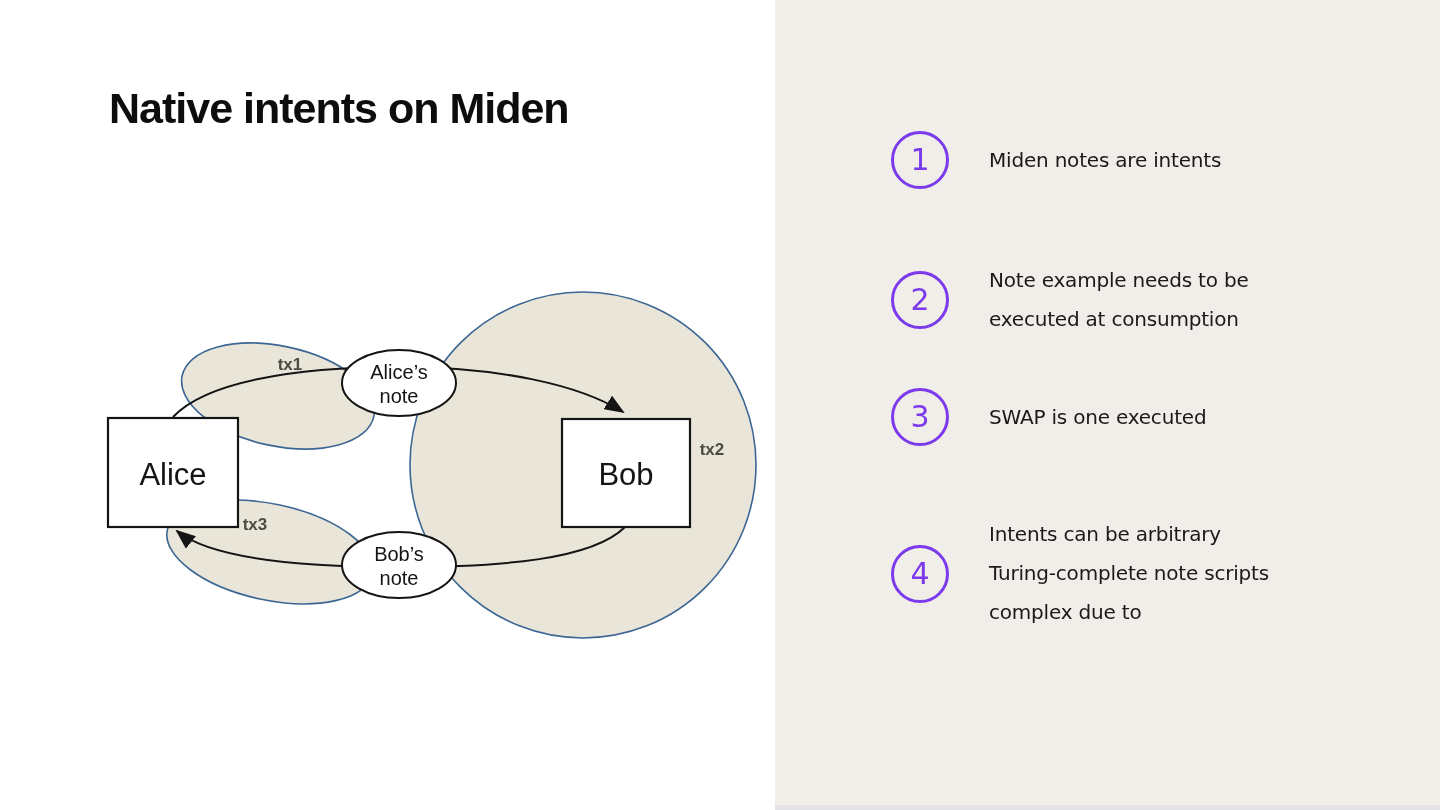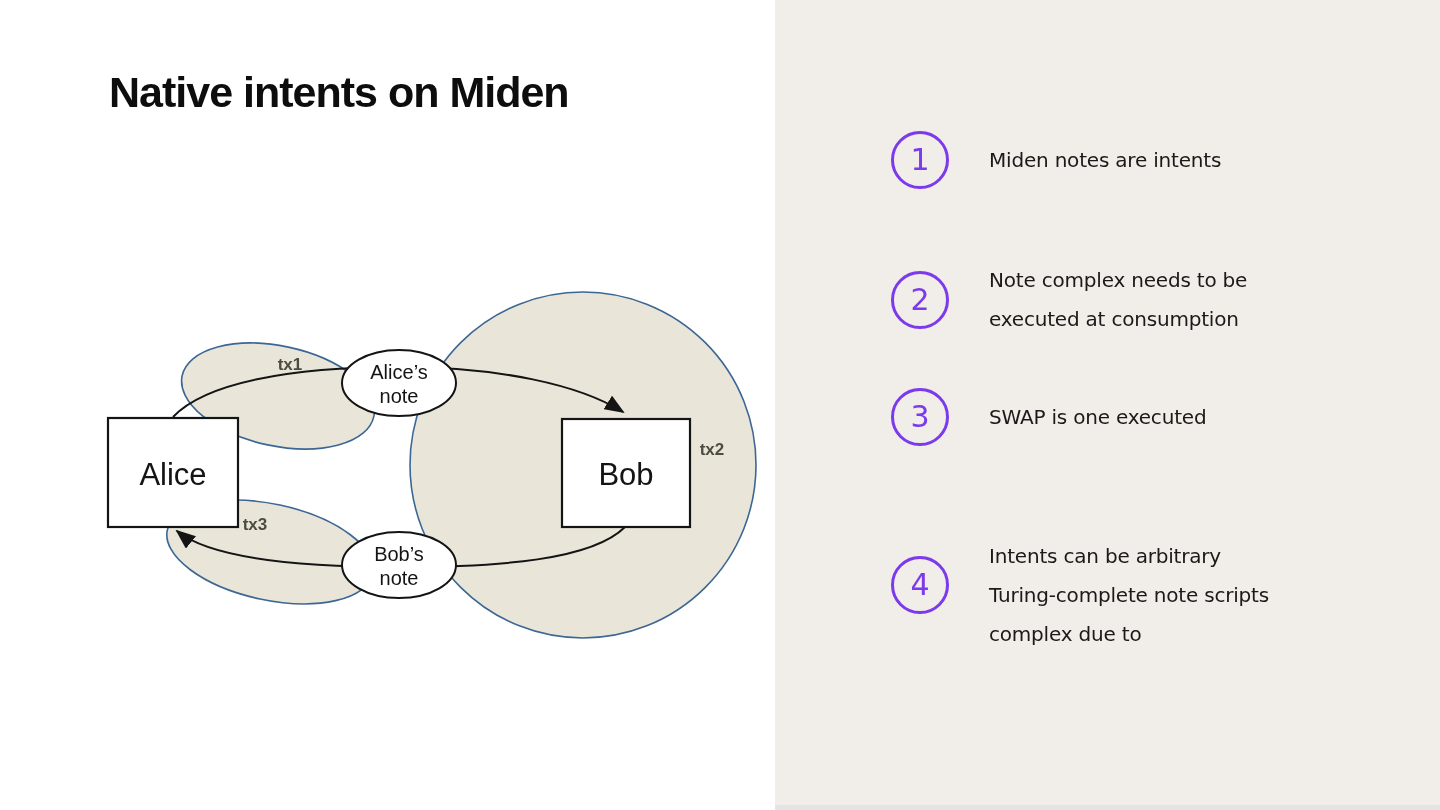--- a/index.html
+++ b/index.html
@@ -7,21 +7,21 @@
   body {
     position:relative;
     background:#ffffff;
     overflow:hidden;
     font-family:"DejaVu Sans", sans-serif;
   }
 
   
   .slide-title {
     position:absolute;
-    left:109px; top:68px;
+    left:109px; top:84px;
     font-family:"Liberation Sans", sans-serif;
     font-weight:700;
     font-size:43px;
     letter-spacing:-1px;
     color:#0d0d0d;
     white-space:nowrap;
   }
 
   #diagram {
     position:absolute;
@@ -89,21 +89,21 @@
     align-items:center;
     justify-content:center;
   }
   .item-text {
     font-size:20px;
     line-height:39px;
     color:#1a1a1a;
     letter-spacing:-0.2px;
     white-space:nowrap;
   }
-  .item-text.offset-down { margin-top:22px; }
+  .item-text.offset-down { }
 </style>
 </head>
 <body>
 
 <h1 class="slide-title">Native intents on Miden</h1>
 
 <svg id="diagram" viewBox="0 0 775 810" aria-hidden="true">
   <defs>
     <marker id="arrowhead" viewBox="0 0 10 8" refX="9" refY="4" markerWidth="10" markerHeight="8" orient="auto">
       <path d="M0,0 L10,4 L0,8 Z" fill="#141414"></path>
@@ -145,21 +145,21 @@
     <div class="item-text">
       <div>Miden notes are intents</div>
     </div>
   </div>
 
   <div class="item" style="top:261px">
     <div class="num-circle">
       <span>2</span>
     </div>
     <div class="item-text">
-      <div>Note complex needs to be</div>
+      <div>Note example needs to be</div>
       <div>executed at consumption</div>
     </div>
   </div>
 
   <div class="item" style="top:388px">
     <div class="num-circle">
       <span>3</span>
     </div>
     <div class="item-text">
       <div>SWAP is one executed</div>

